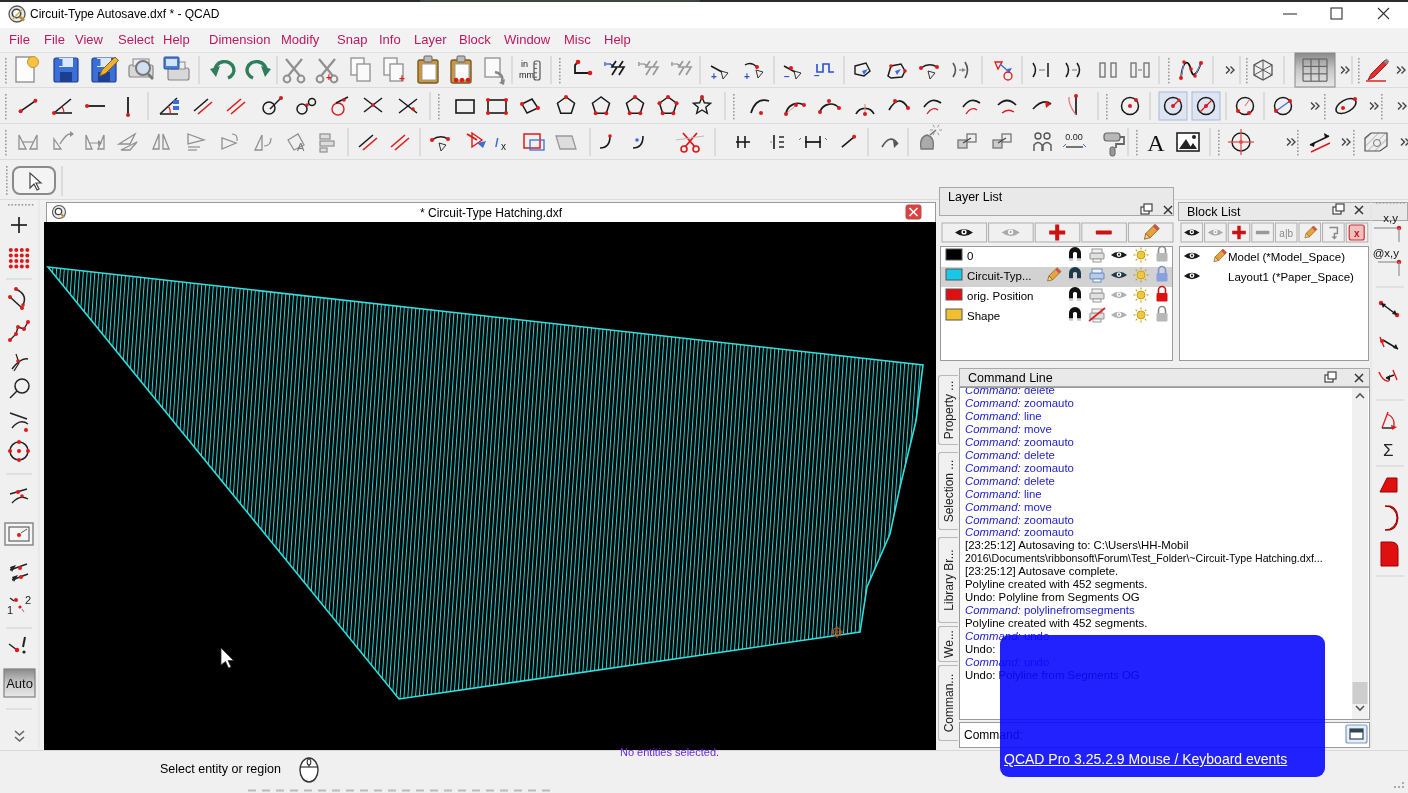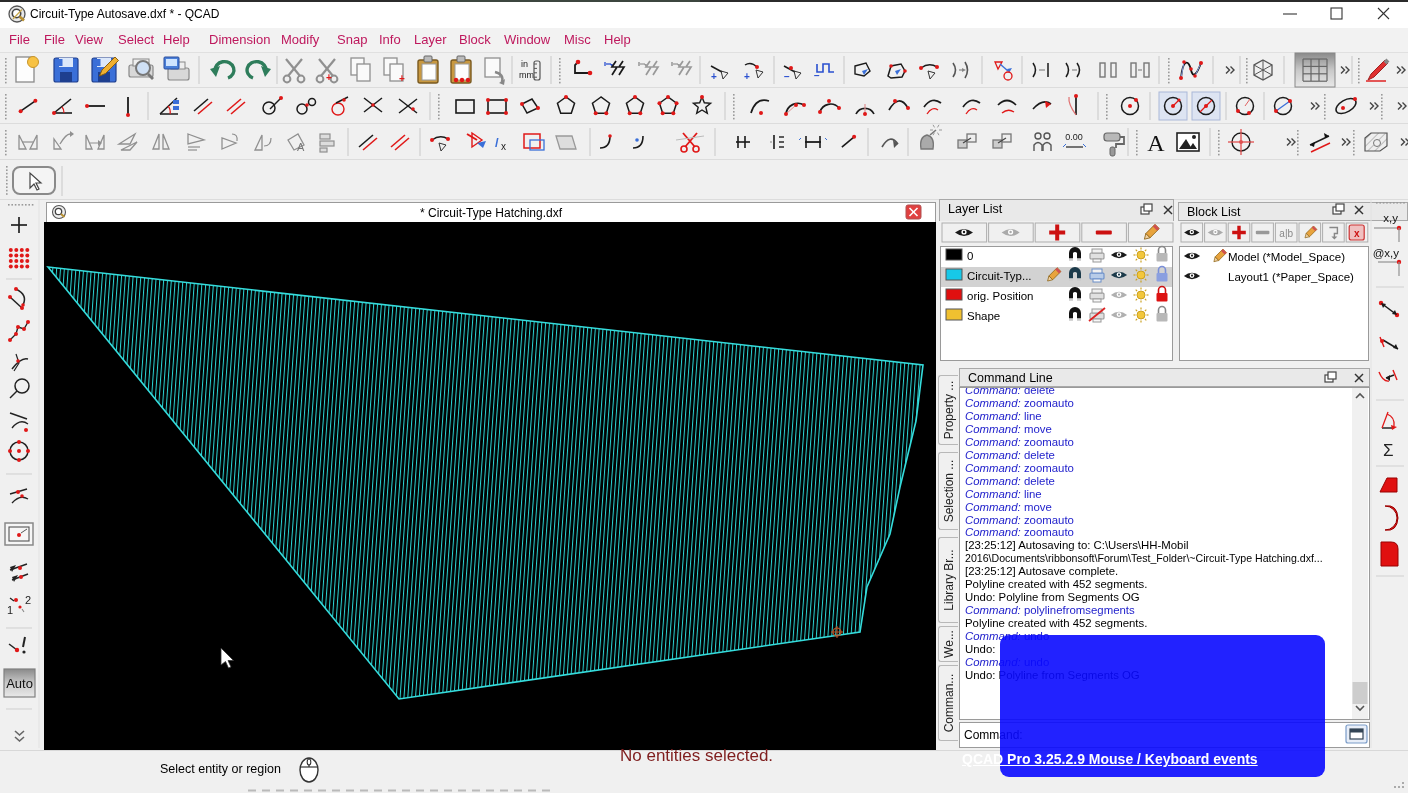--- a/index.html
+++ b/index.html
@@ -40,21 +40,21 @@
     <svg width="892" height="528" style="position:absolute;left:0;top:0">
 <defs>
         <pattern id="hch" width="3.85" height="8" patternUnits="userSpaceOnUse" patternTransform="skewX(-4)">
 <rect x="0" y="0" width="1.05" height="8" fill="#2bd2d2"></rect>
         </pattern>
       </defs>
 <polygon points="4,45 879,143 872,199 856,265 846,312 823,365 816,410 355,477" fill="url(#hch)" stroke="#35dcdc" stroke-width="1.6"></polygon>
 </svg>
   </div>
 
-<div class="abs ptitle" style="left:939px;top:199px;width:235px;height:36px">Layer List</div>
+<div class="abs ptitle" style="left:939px;top:187px;width:235px;height:29px">Layer List</div>
 <div class="abs" style="left:939px;top:221px;width:235px;height:25px;background:#f0f0f0"></div>
 <div class="abs" style="left:940px;top:246px;width:233px;height:115px;background:#fff;border:1px solid #9a9a9a"></div>
 <div class="abs" style="left:941px;top:267px;width:231px;height:20px;background:#d2d2d2"></div>
 <div class="abs" style="left:967px;top:250px;font-size:11.5px;color:#000">0</div>
 <div class="abs" style="left:967px;top:270px;font-size:11.5px;color:#000">Circuit-Typ...</div>
 <div class="abs" style="left:967px;top:290px;font-size:11.5px;color:#000">orig. Position</div>
 <div class="abs" style="left:967px;top:310px;font-size:11.5px;color:#000">Shape</div>
 
 <div class="abs ptitle" style="left:1178px;top:202px;width:230px;height:19px">Block List</div>
 <div class="abs" style="left:1178px;top:221px;width:192px;height:25px;background:#f0f0f0"></div>
@@ -103,21 +103,21 @@
       <div class="cl">Undo:</div>
       <div class="cl"><span class="ci">Command:</span> <span class="cb">undo</span></div>
       <div class="cl">Undo: Polyline from Segments OG</div>
     </div>
 </div>
 <div class="abs" style="left:959px;top:722px;width:411px;height:26px;background:#fff;border:1px solid #9a9a9a"></div>
 <div class="abs" style="left:964px;top:728px;font-size:12px;color:#000">Command:</div>
 
 <div class="abs" style="left:0;top:750px;width:1408px;height:43px;background:#f0f0f0;border-top:1px solid #d8d8d8"></div>
 <div class="abs" style="left:160px;top:762px;font-size:12.5px;color:#000">Select entity or region</div>
-<div class="abs" style="left:620px;top:746px;font-size:17px;color:#7f1d1d">No entities selected.</div>
+<div class="abs" style="left:620px;top:746px;font-size:11px;color:#6d28d9">No entities selected.</div>
 
 <svg class="abs" style="left:0;top:0;z-index:5" width="1408" height="793">
 <defs>
 <linearGradient id="gbtn" x1="0" y1="0" x2="0" y2="1">
         <stop offset="0" stop-color="#8a8a8a"></stop>
         <stop offset="0.5" stop-color="#c8c8c8"></stop>
         <stop offset="1" stop-color="#e8e8e8"></stop>
       </linearGradient>
 <pattern id="hat" width="5" height="5" patternUnits="userSpaceOnUse" patternTransform="rotate(45)">
         <rect width="5" height="5" fill="#eee"></rect>
@@ -1060,12 +1060,12 @@
       <path d="M 0 0 L 0 17 L 4.5 13.5 L 7.5 20 L 10 19 L 7 12.5 L 12.5 12.5 Z" fill="#fff" stroke="#333" stroke-width="0.8"></path>
     </g>
     <g transform="translate(837,632)">
       <circle cx="0" cy="0" r="4" fill="none" stroke="#c05020" stroke-width="1.2"></circle>
       <line x1="-6" y1="0" x2="6" y2="0" stroke="#c05020" stroke-width="1"></line>
       <line x1="0" y1="-6" x2="0" y2="6" stroke="#c05020" stroke-width="1"></line>
     </g>
 </svg>
 
 <div class="abs" style="left:1000px;top:635px;width:325px;height:142px;background:rgba(10,10,255,0.9);border-radius:9px;z-index:10"></div>
-<div class="abs" style="left:962px;top:751px;font-size:14px;font-weight:bold;color:#fff;text-decoration:underline;z-index:11">QCAD Pro 3.25.2.9 Mouse / Keyboard events</div>
+<div class="abs" style="left:1004px;top:751px;font-size:14px;font-weight:normal;color:#fff;text-decoration:underline;z-index:11">QCAD Pro 3.25.2.9 Mouse / Keyboard events</div>
 </body></html>

